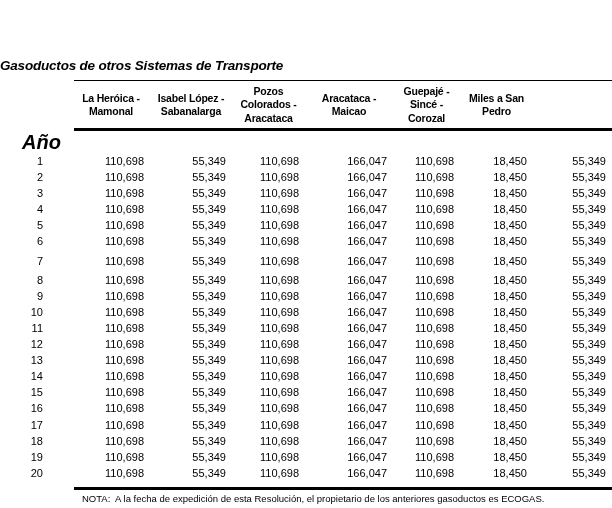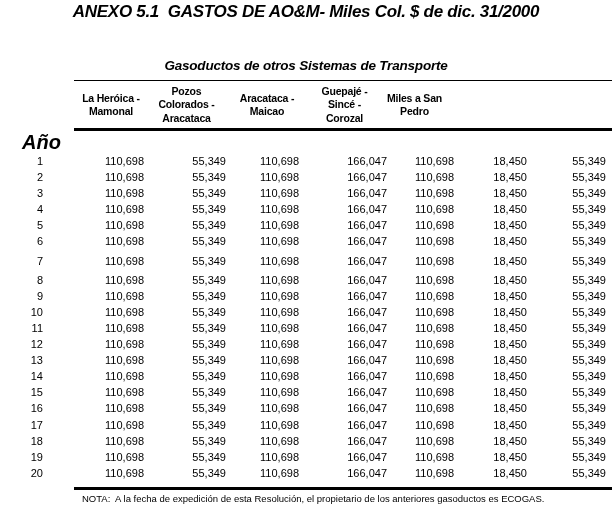--- a/index.html
+++ b/index.html
@@ -26,21 +26,20 @@
     font-weight: bold;
     font-style: italic;
     white-space: pre;
     letter-spacing: -0.3px;
   }
   .table-title {
     position: absolute;
     top: 58px;
     left: 0;
     width: 612px;
-    text-align: center;
     font-size: 13.5px;
     font-weight: bold;
     font-style: italic;
     letter-spacing: -0.2px;
   }
   .rule {
     position: absolute;
     left: 74px;
     width: 538px;
     background: #000000;
@@ -109,29 +108,30 @@
     left: 82px;
     font-size: 9.5px;
     white-space: pre;
   }
 </style>
 </head>
 <body>
 
 <div class="page">
 
-  <div class="doc-title">ANEXO 5.1  GASTOS DE AO&amp;M- Miles Col. $ de dic. 31/2000</div>
 
   <div class="table-title">Gasoductos de otros Sistemas de Transporte</div>
 
   <div class="rule rule-thin"></div>
 
   <div class="col-headers">
       <div class="hcell" style="width: 78px;">La Heróica -
 Mamonal</div>
+      <div class="hcell" style="width: 82px;">Isabel López -
+Sabanalarga</div>
       <div class="hcell" style="width: 73px;">Pozos
 Colorados -
 Aracataca</div>
       <div class="hcell" style="width: 88px;">Aracataca -
 Maicao</div>
       <div class="hcell" style="width: 67px;">Guepajé -
 Sincé -
 Corozal</div>
       <div class="hcell" style="width: 73px;">Miles a San
 Pedro</div>

